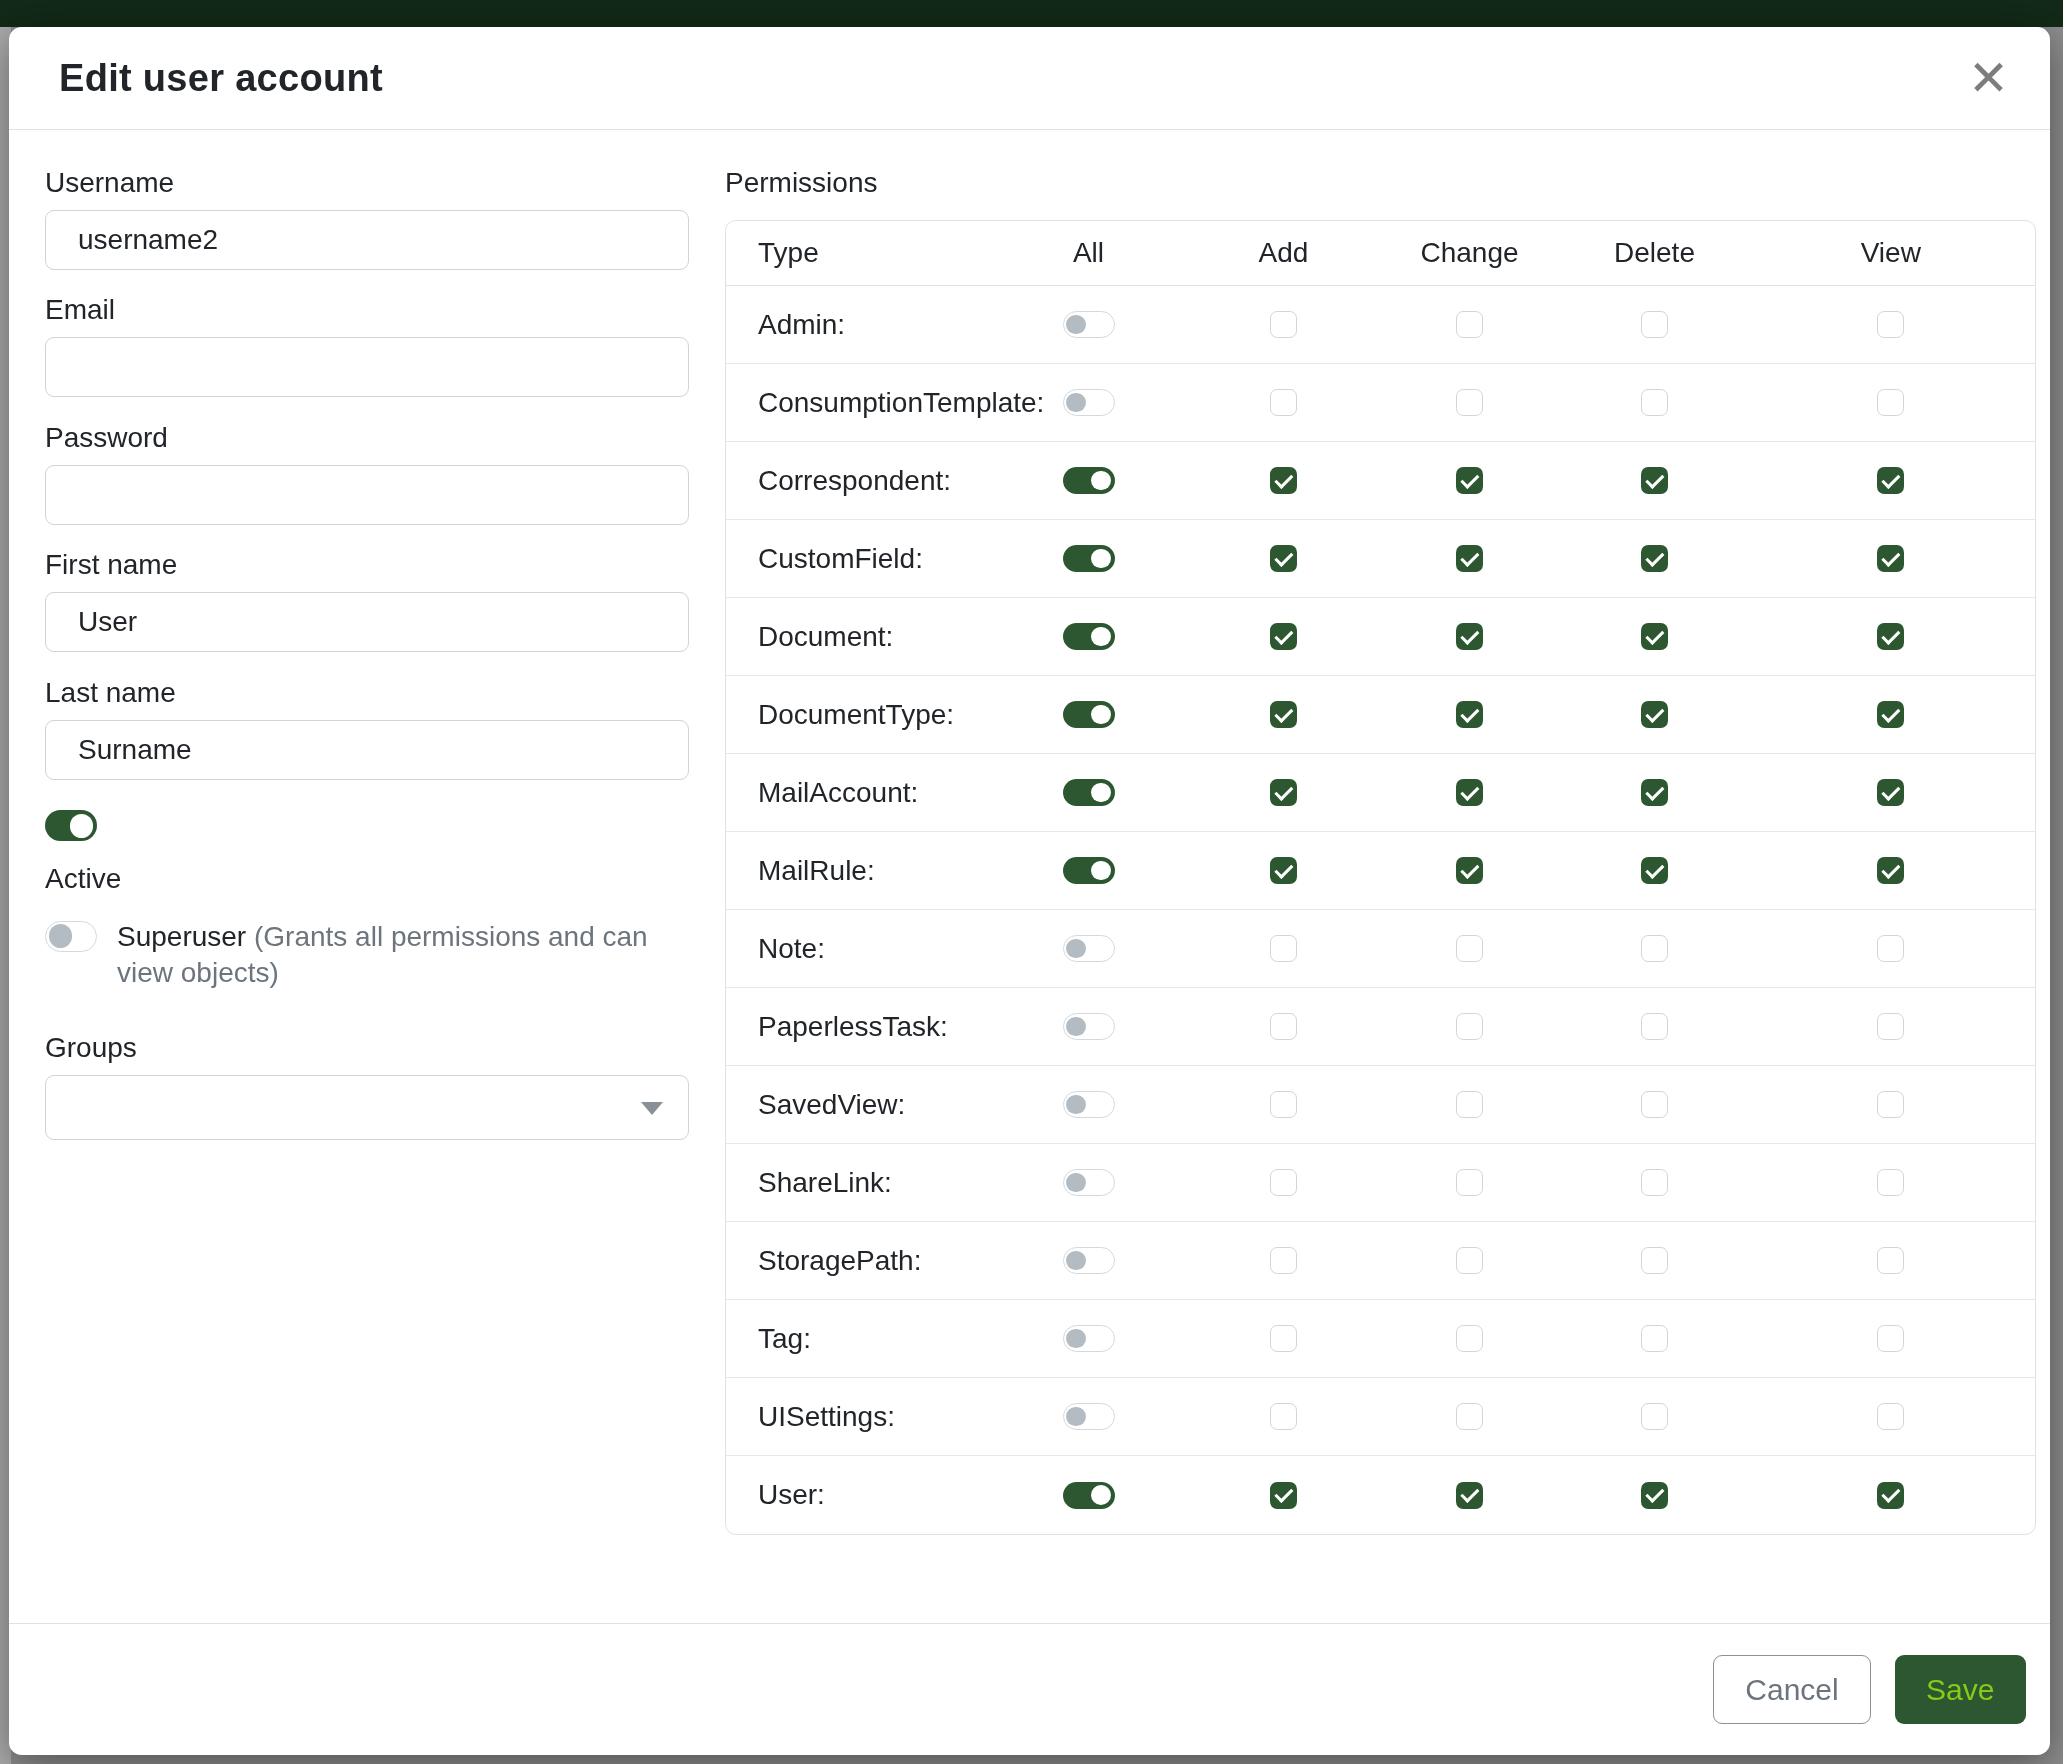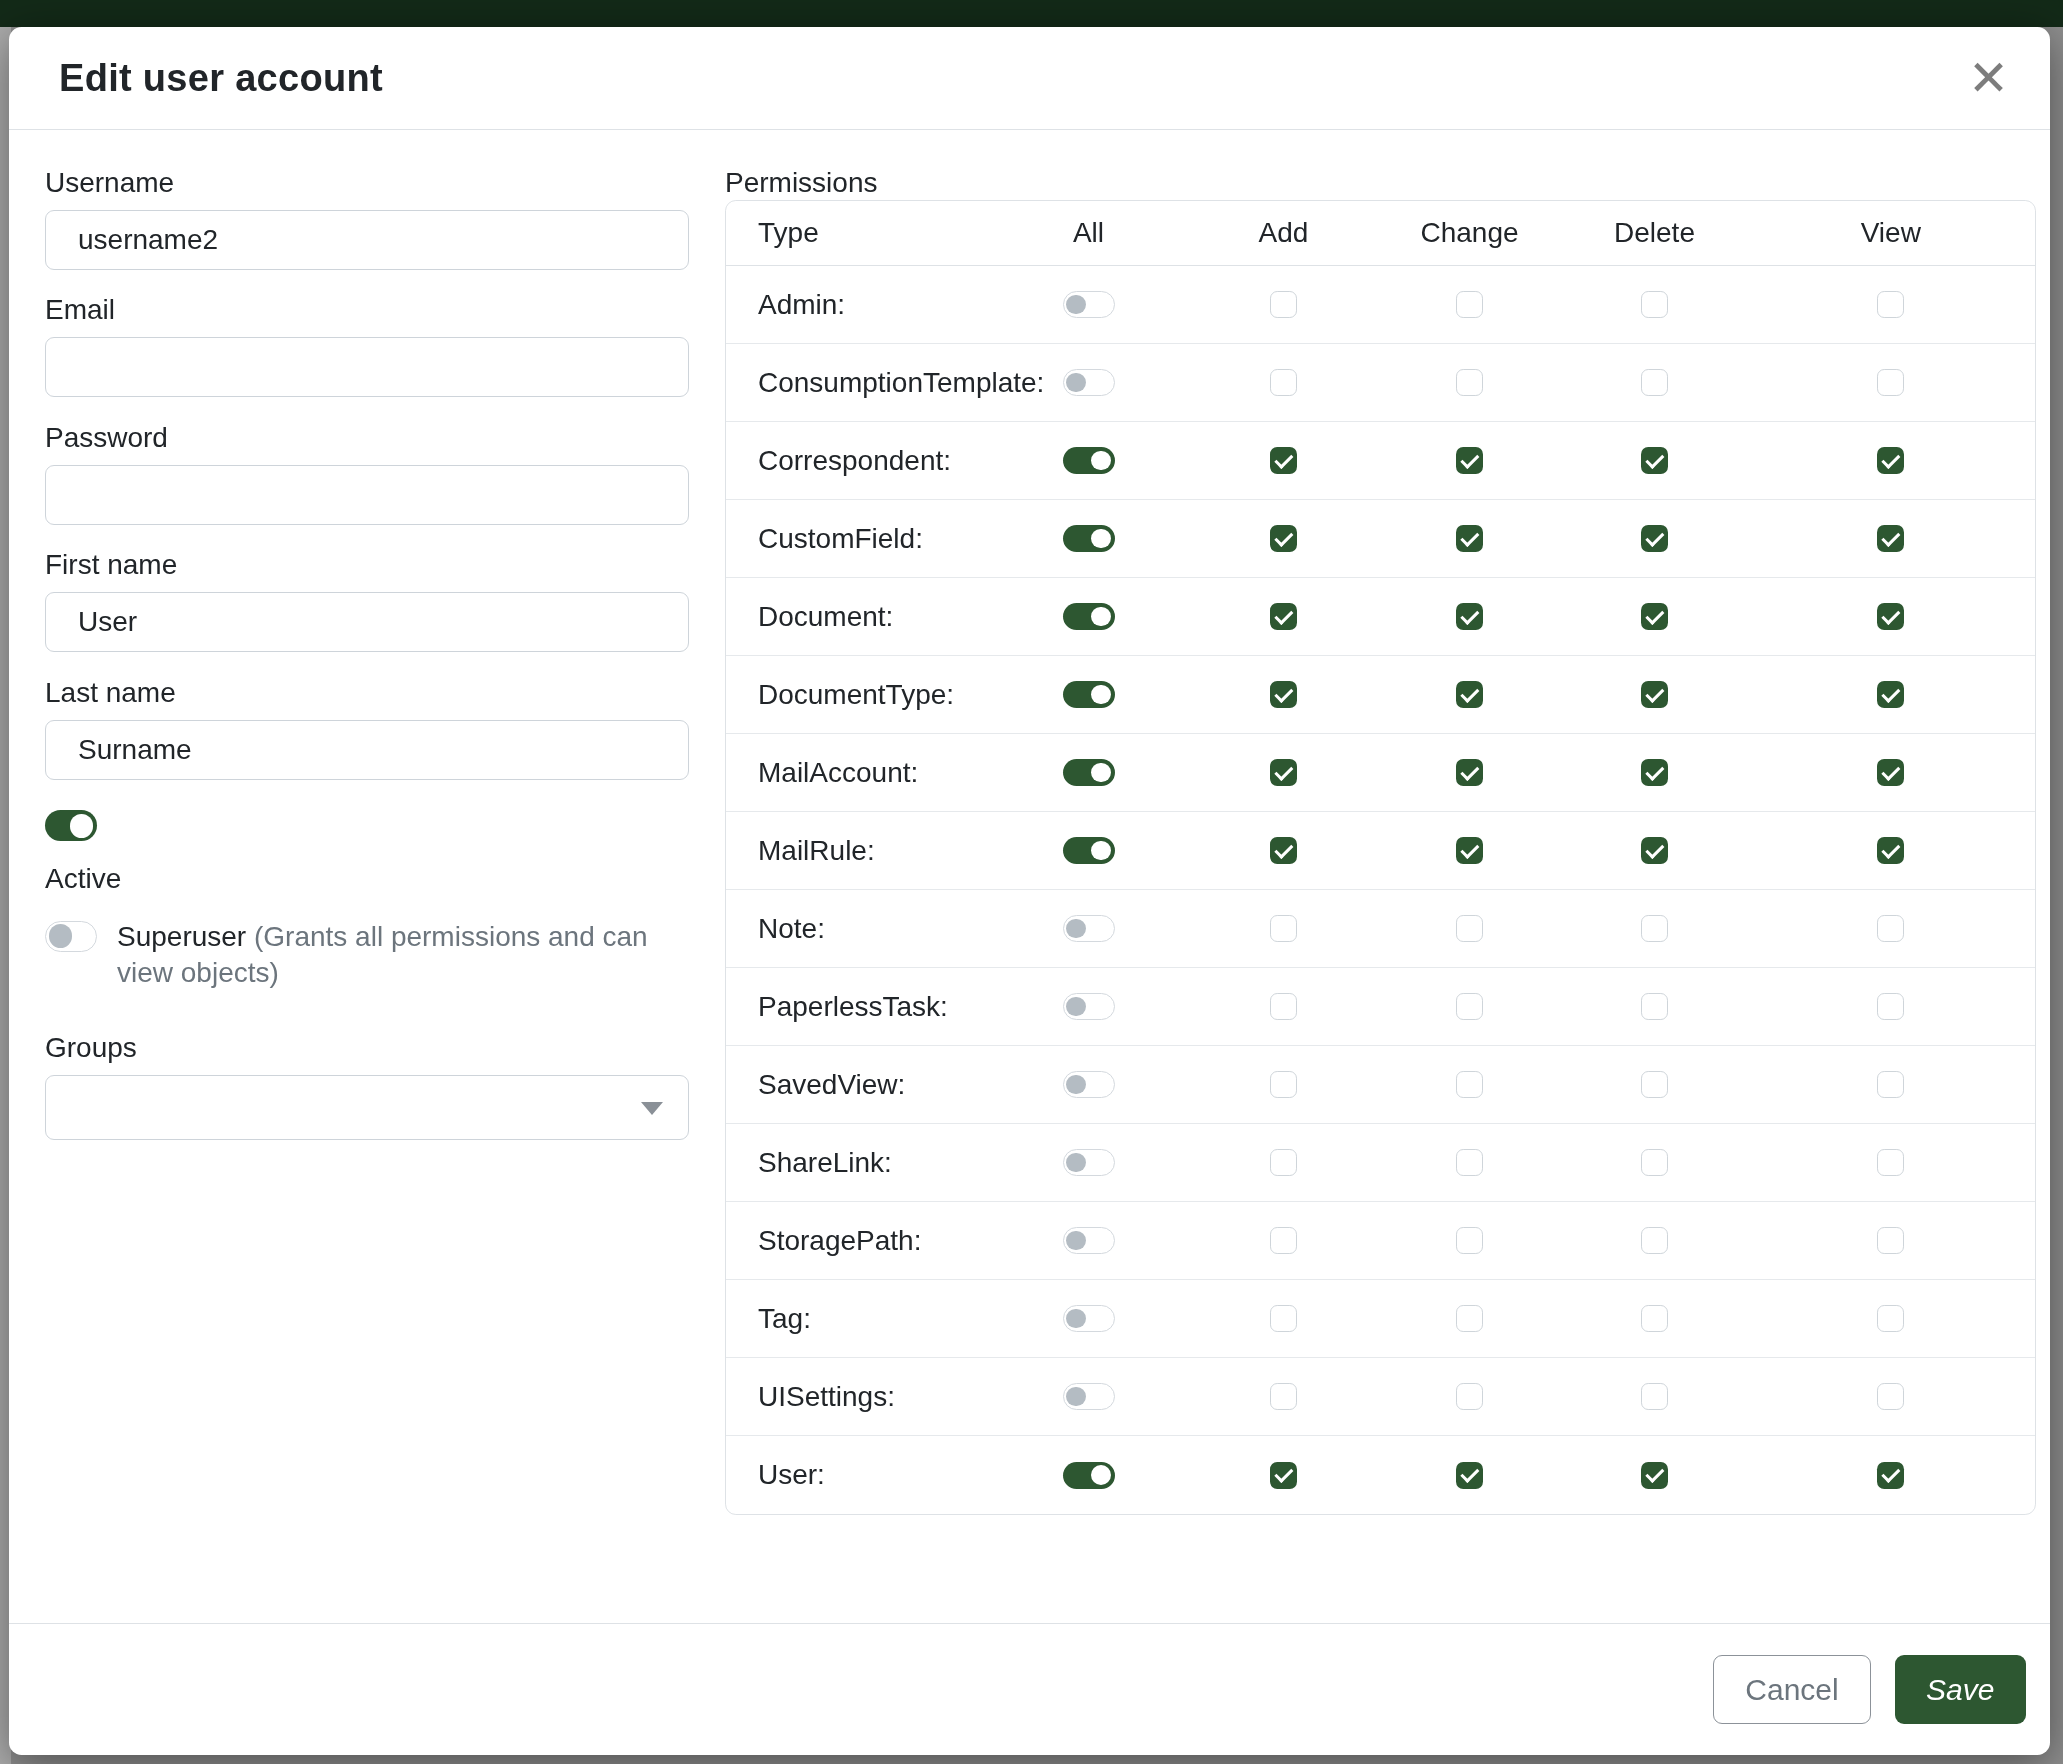--- a/index.html
+++ b/index.html
@@ -74,21 +74,21 @@
   .select{
     position:relative;height:65px;border:1.8px solid var(--border);border-radius:9px;
     background:#fff;cursor:pointer;
   }
   .select .caret{
     position:absolute;right:25px;top:50%;margin-top:-5.4px;
     width:0;height:0;border-left:11.7px solid transparent;border-right:11.7px solid transparent;
     border-top:13.5px solid #8a9097;
   }
 
-  .perm-label{font-size:28px;line-height:34px;margin-bottom:0;}
+  .perm-label{font-size:28px;line-height:34px;margin-bottom:20px;}
   .perm-table{border:1.8px solid var(--table-border);border-radius:10.8px;overflow:hidden;background:#fff;}
   .perm-grid-row{
     display:grid;grid-template-columns:261px 203px 187px 185px 185px 1fr;
     align-items:center;
   }
   .perm-head{height:65px;border-bottom:1.8px solid var(--table-border);font-size:28px;}
   .perm-row{height:78px;border-bottom:1.8px solid #e6e9ec;font-size:28px;}
   .perm-row:last-child{border-bottom:none;}
   .cell-type{padding-left:32px;white-space:nowrap;}
   .cell-ctl{display:flex;justify-content:center;}
@@ -102,21 +102,21 @@
     border:solid #fff;border-width:0 3.6px 3.6px 0;transform:rotate(45deg);
   }
 
   .modal-footer{
     flex:none;height:132px;border-top:1.8px solid var(--table-border);
     display:flex;align-items:center;justify-content:flex-end;gap:23.4px;padding:0 24px;
   }
   .btn{height:69px;border-radius:9px;font-size:30px;cursor:pointer;
     font-family:"Liberation Sans",sans-serif;}
   .btn-cancel{background:#fff;color:var(--muted);border:1.8px solid #8c9299;padding:0 31.5px;}
-  .btn-save{background:var(--primary);color:#ffffff;border:none;padding:0 31.5px;font-style:italic;}
+  .btn-save{background:var(--primary);color:#84cc16;border:none;padding:0 31.5px;}
 </style>
 </head>
 <body>
 
 <div class="top-strip"></div>
 <div class="backdrop-edge"></div>
 
 <div class="modal">
 
   <div class="modal-header">

